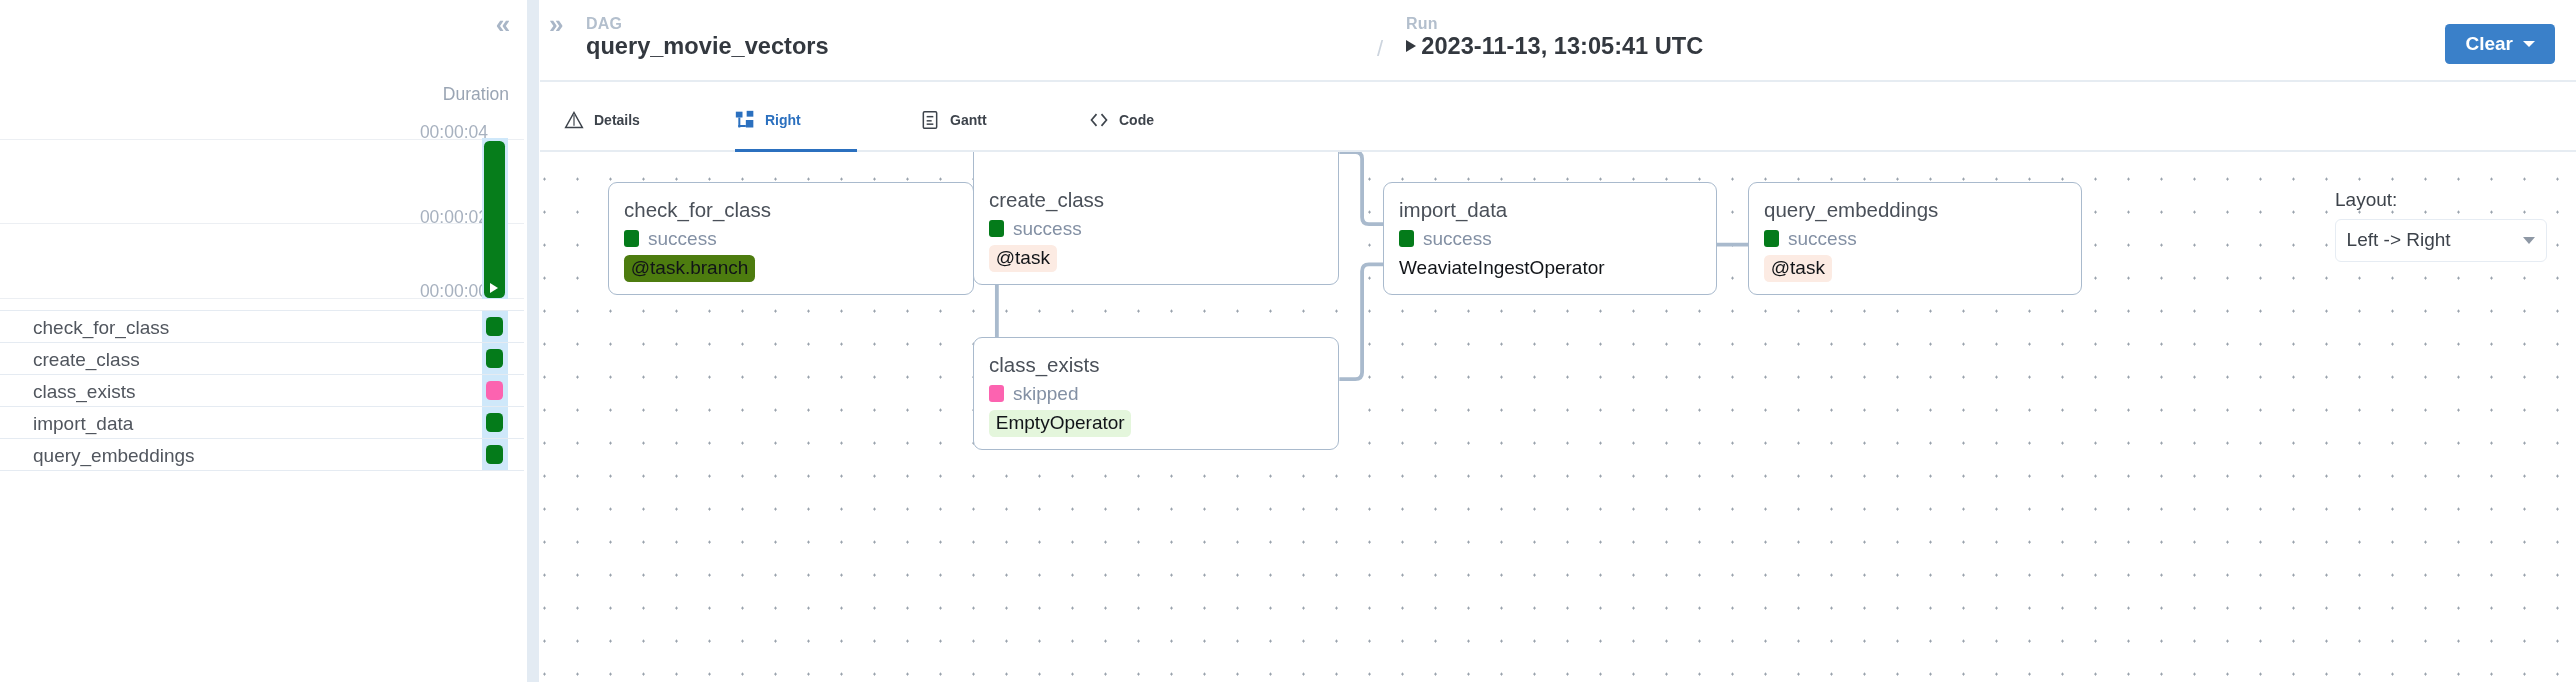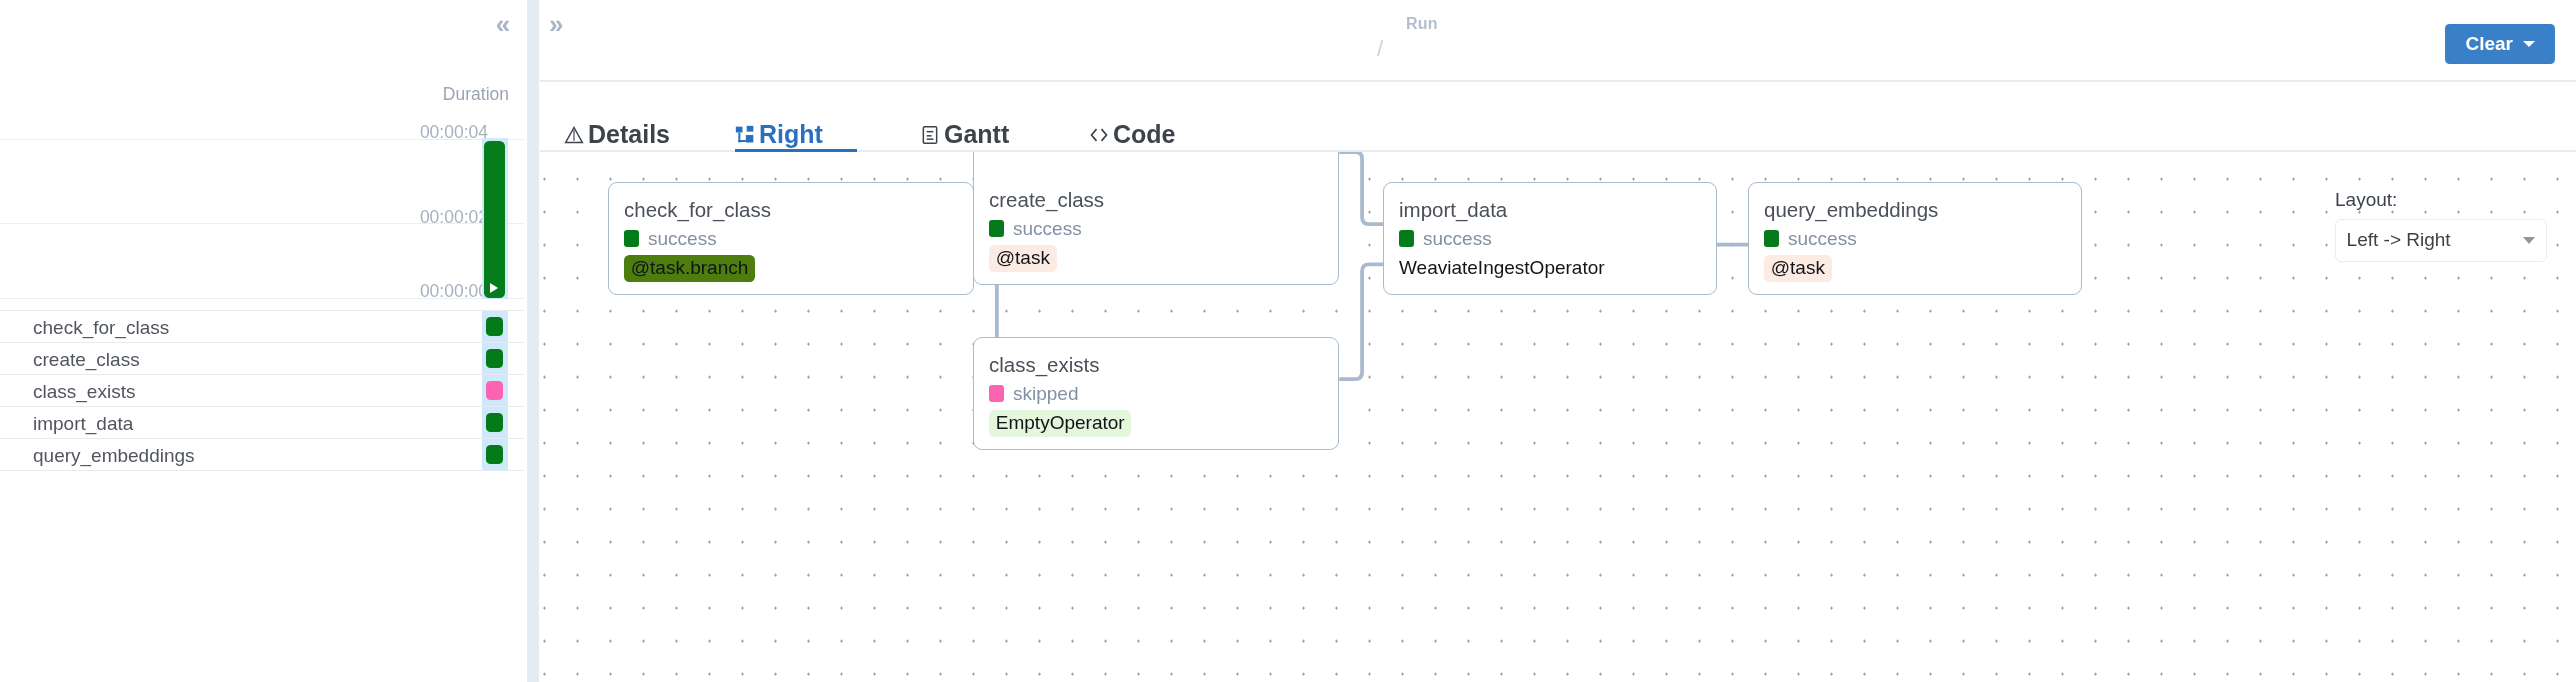--- a/index.html
+++ b/index.html
@@ -172,23 +172,23 @@
   #tabs-bar {
     position: absolute; left: 0; top: 81px;
     width: 2036px; height: 70px;
   }
   #tabs-underline {
     position: absolute; left: 0; top: 150px;
     width: 2036px; height: 2.3px; background: #e6ecf2;
   }
   .tab {
     position: absolute; top: 29px;
-    display: flex; align-items: center; gap: 4px;
-    font-size: 25px; font-weight: 700; color: #3d434b;
-    cursor: pointer; white-space: nowrap; margin-top: 10px;
+    display: flex; align-items: center; gap: 10px;
+    font-size: 14px; font-weight: 700; color: #3d434b;
+    cursor: pointer; white-space: nowrap;
   }
   .tab.active { color: #2b70bf; }
   .tab-active-bar {
     position: absolute; top: 149px;
     height: 3.8px; background: #2b70bf;
   }
   #tab-details { left: 24px; }
   #tab-graph   { left: 195px; }
   #tab-gantt   { left: 380px; }
   #tab-code    { left: 549px; }
@@ -311,25 +311,30 @@
     <div id="task-rows-bottomline"></div>
   </div>
 
   <div id="panel-resizer"></div>
 
   <div id="details-panel">
 
     <div id="breadcrumb-bar">
       <div id="expand-btn">»</div>
 
+      <div id="bc-dag-group">
+        <div class="bc-kicker">DAG</div>
+        <div class="bc-value">query_movie_vectors</div>
+      </div>
 
       <div id="bc-slash">/</div>
 
       <div id="bc-run-group">
         <div class="bc-kicker">Run</div>
+        <div class="bc-value"><span id="run-play-icon"></span><span>2023-11-13, 13:05:41 UTC</span></div>
       </div>
 
       <div id="action-buttons">
         <button class="btn-primary">
           <span>Clear</span>
           <span class="caret-down"></span>
         </button>
       </div>
     </div>
 

